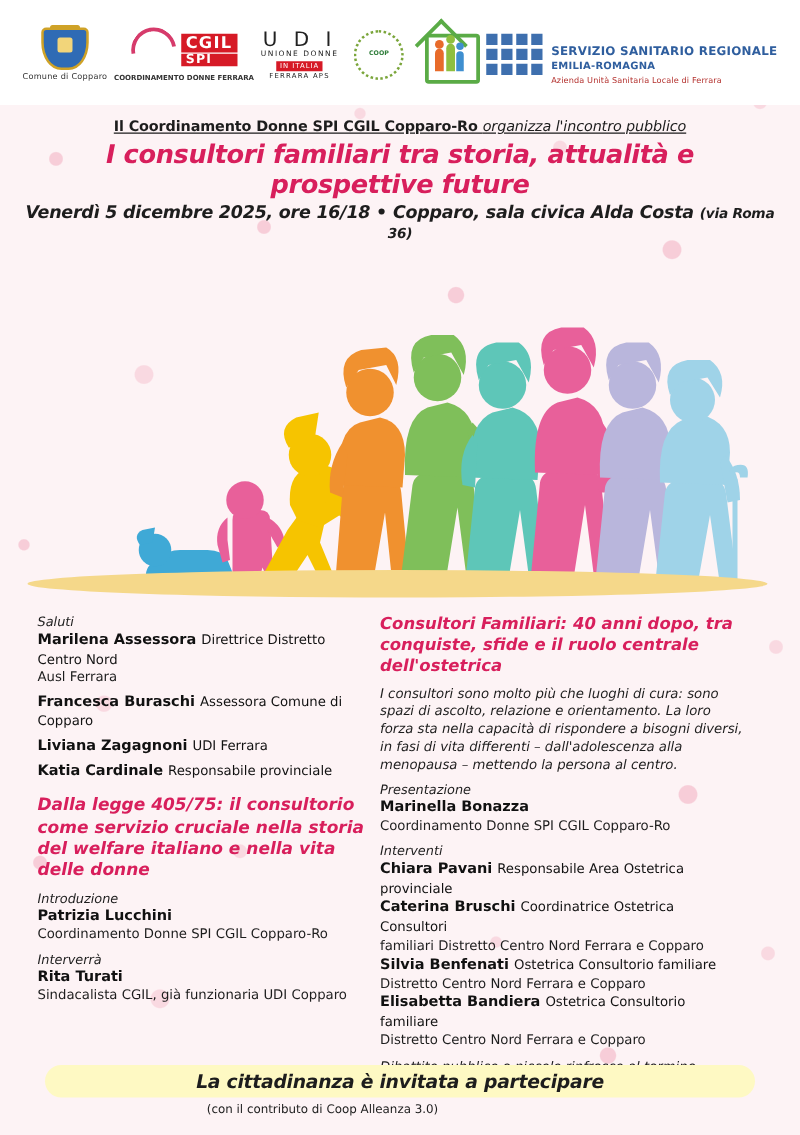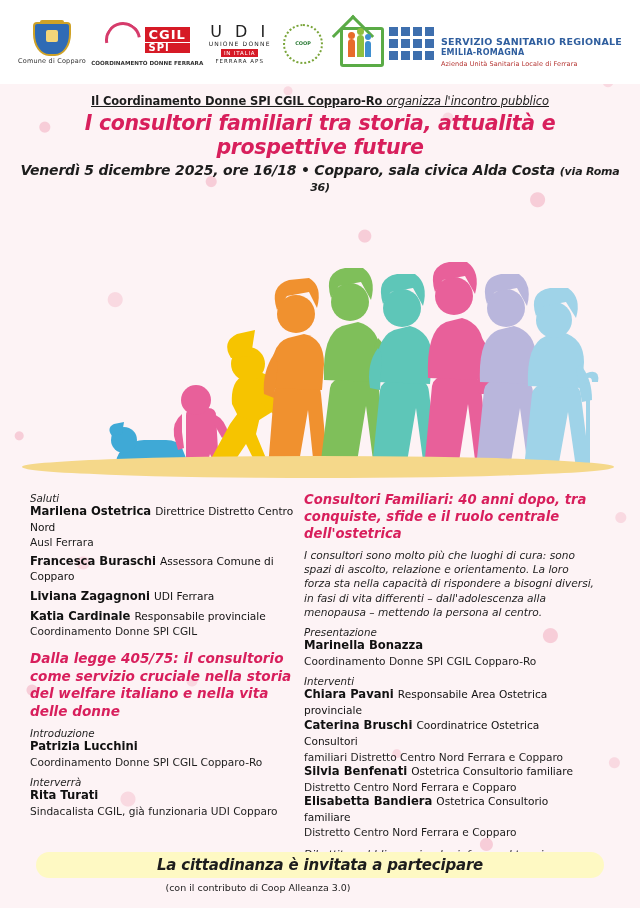--- a/index.html
+++ b/index.html
@@ -338,32 +338,31 @@
     </svg>
   </div>
 
   <div class="content">
     <div class="cols">
 
       <div class="colL">
         <div class="role it" style="margin-top:0">Saluti</div>
 
         <div>
-          <div class="nm"><span>Marilena Ostetrica</span> <span class="rolein">Direttrice Distretto Centro Nord</span></div>
+          <div class="nm"><span>Marilena Assessora</span> <span class="rolein">Direttrice Distretto Centro Nord</span></div>
           <div class="sub">Ausl Ferrara</div>
         </div>
         <div style="margin-top:4px">
           <div class="nm"><span>Francesca Buraschi</span> <span class="rolein">Assessora Comune di Copparo</span></div>
         </div>
         <div style="margin-top:4px">
           <div class="nm"><span>Liviana Zagagnoni</span> <span class="rolein">UDI Ferrara</span></div>
         </div>
         <div style="margin-top:4px">
           <div class="nm"><span>Katia Cardinale</span> <span class="rolein">Responsabile provinciale</span></div>
-          <div class="sub">Coordinamento Donne SPI CGIL</div>
         </div>
 
         <div class="pinkhead">Dalla legge 405/75: il consultorio come servizio cruciale nella storia del welfare italiano e nella vita delle donne</div>
 
         <div class="role it">Introduzione</div>
         <div class="nm">Patrizia Lucchini</div>
         <div class="sub">Coordinamento Donne SPI CGIL Copparo-Ro</div>
 
         <div class="role it">Interverrà</div>
         <div class="nm">Rita Turati</div>

